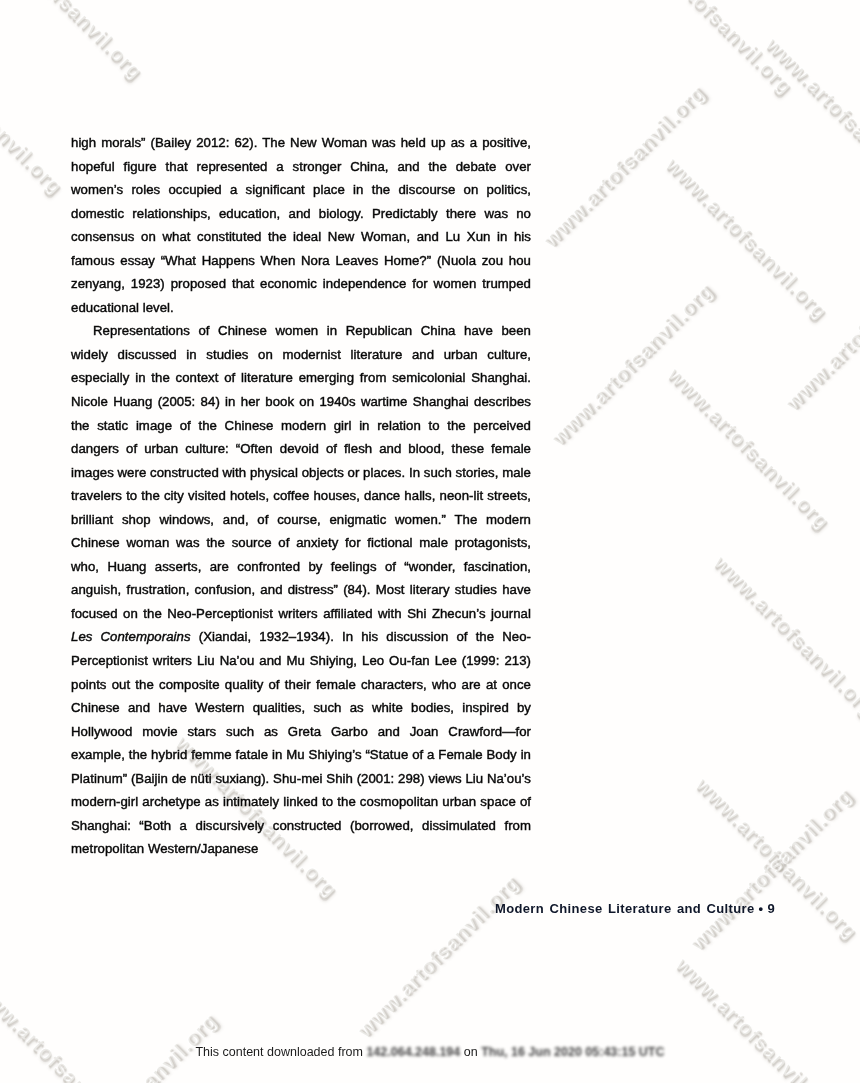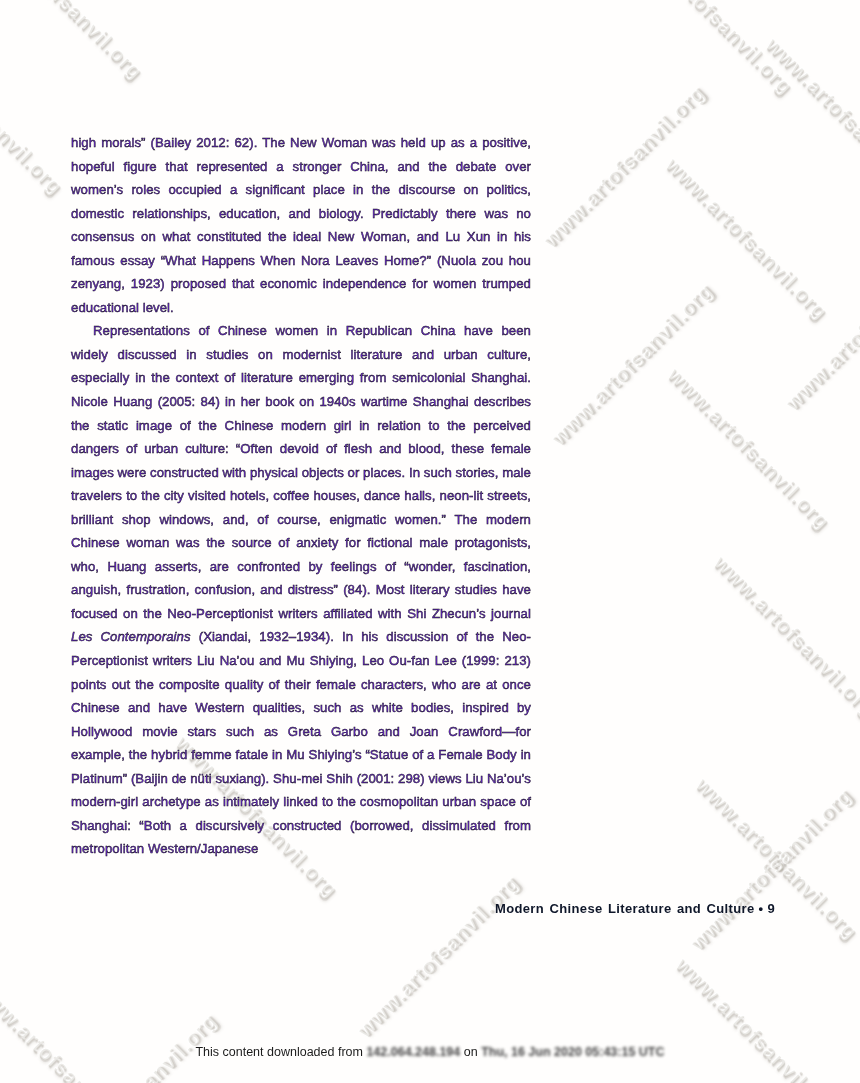--- a/index.html
+++ b/index.html
@@ -34,21 +34,21 @@
                   1px 1px 1px rgba(130, 124, 114, 0.22),
                   2px 2px 3px rgba(150, 144, 134, 0.18);
     user-select: none;
   }
   
   .text-block {
     position: absolute;
     left: 71px; top: 131px;
     width: 460px;
     z-index: 1;
-    color: #6d28d9;
+    color: #000000;
     font-size: 13.2px;
     line-height: 23.55px;
     text-align: justify;
     -webkit-text-stroke: 0.45px #161616;
     letter-spacing: 0.05px;
   }
   .text-block p.para { margin: 0; padding: 0; }
   .text-block p.para.indent { text-indent: 22px; }
   .text-block em { font-style: italic; }
   

